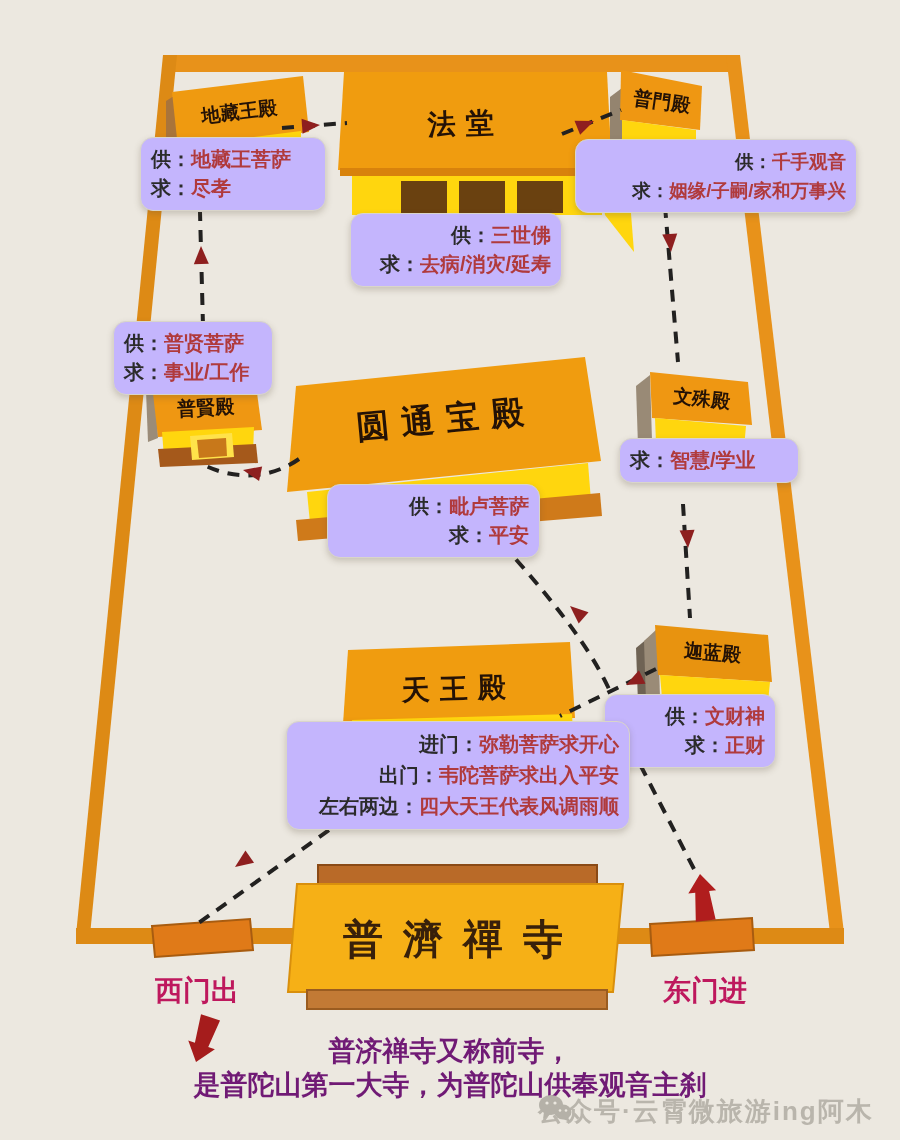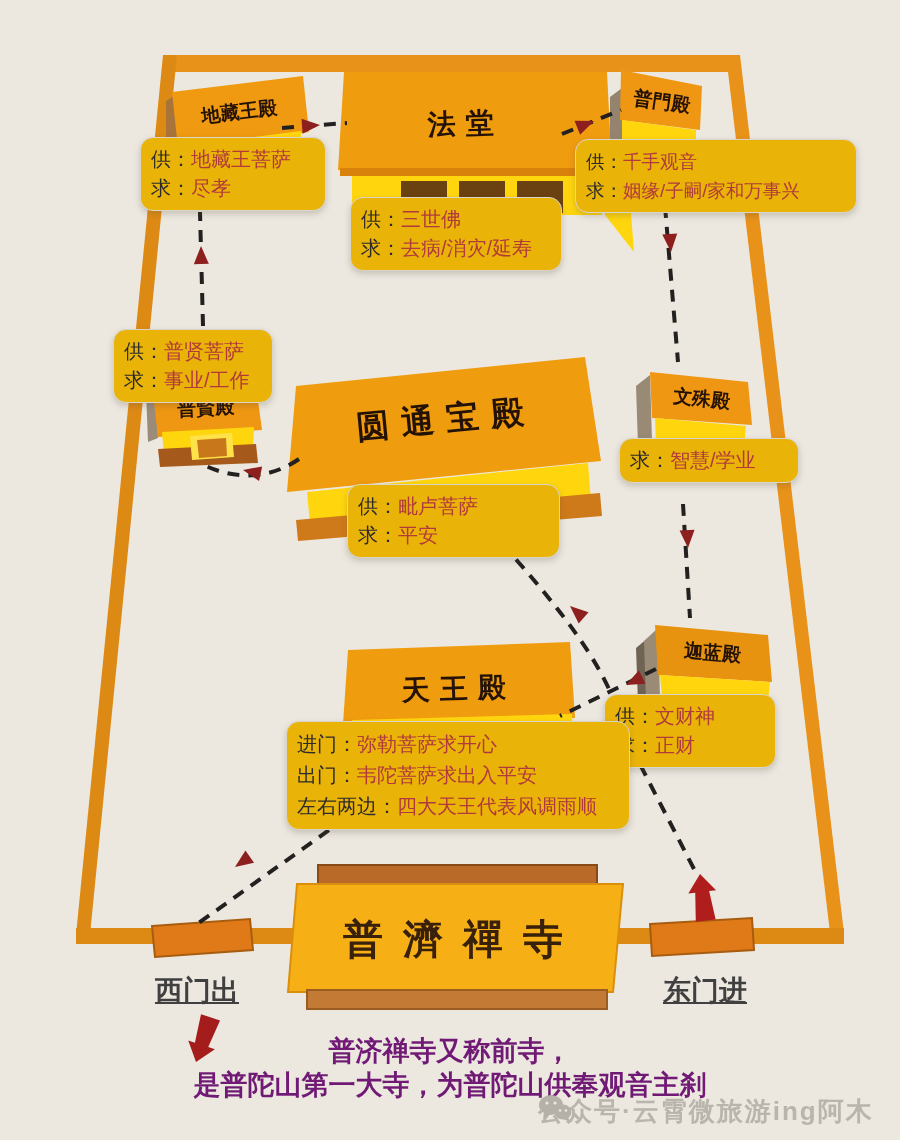--- a/index.html
+++ b/index.html
@@ -10,31 +10,31 @@
 
   
   .plq{font-family:"DejaVu Serif","Liberation Serif",serif;font-weight:700;
        fill:#241206;text-anchor:middle;}
   .plq-sm{font-size:19px;}
   .plq-md{font-size:28px;letter-spacing:10px;}
   .plq-lg{font-size:33px;letter-spacing:12px;}
   .plq-xl{font-size:40px;letter-spacing:20px;fill:#38200a;}
 
   
-  .card{position:absolute;box-sizing:border-box;background:#eab308;
+  .card{position:absolute;box-sizing:border-box;background:#c4b5fd;
         border:1px solid #d9d5ca;border-radius:13px;
         box-shadow:0 3px 6px rgba(90,80,60,.25);
-        padding:7px 10px;font-weight:400;font-size:20px;line-height:29px;
+        padding:7px 10px;font-weight:700;font-size:20px;line-height:29px;
         color:#2b2b2b;white-space:nowrap;}
-  .card.center{text-align:left;}
+  .card.center{text-align:right;}
   .card.tight{font-size:18.5px;}
   .card .val{color:#b03a3c;}
   .card .pre{color:#2b2b2b;}
 
-  .gate-label{position:absolute;font-size:28px;font-weight:700;color:#404040;text-decoration:underline;}
+  .gate-label{position:absolute;font-size:28px;font-weight:700;color:#be185d;}
 
   .footer{position:absolute;left:0;right:0;top:1034px;text-align:center;
           font-size:27px;font-weight:600;color:#701a75;line-height:34px;}
 
   .watermark{position:absolute;left:538px;top:1094px;display:flex;align-items:center;
              gap:6px;color:#b9b5ac;font-size:26px;font-weight:600;letter-spacing:2px;}
 </style>
 </head>
 <body>
 
@@ -151,36 +151,36 @@
     <polygon points="0,0 -18,14 -18,7 -47,10 -47,-10 -18,-7 -18,-14" transform="translate(700,874) rotate(-97)"></polygon>
     <polygon points="0,0 -18,14 -18,7 -47,10 -47,-10 -18,-7 -18,-14" transform="translate(196,1062) rotate(108)" fill="#a51c1c"></polygon>
   </g>
 </svg>
 
   <div class="card" style="left:140px;top:137px;width:186px;">
     <div><span class="pre">供：</span><span class="val">地藏王菩萨</span></div>
     <div><span class="pre">求：</span><span class="val">尽孝</span></div>
   </div>
 
-  <div class="card center" style="left:350px;top:197px;width:212px;">
+  <div class="card center" style="left:350px;top:213px;width:212px;">
     <div><span class="pre">供：</span><span class="val">三世佛</span></div>
     <div><span class="pre">求：</span><span class="val">去病/消灾/延寿</span></div>
   </div>
 
   <div class="card center tight" style="left:575px;top:139px;width:282px;">
     <div><span class="pre">供：</span><span class="val">千手观音</span></div>
     <div><span class="pre">求：</span><span class="val">姻缘/子嗣/家和万事兴</span></div>
   </div>
 
-  <div class="card" style="left:113px;top:321px;width:160px;margin-top:8px;">
+  <div class="card" style="left:113px;top:321px;width:160px;">
     <div><span class="pre">供：</span><span class="val">普贤菩萨</span></div>
     <div><span class="pre">求：</span><span class="val">事业/工作</span></div>
   </div>
 
-  <div class="card center" style="left:347px;top:484px;width:213px;">
+  <div class="card center" style="left:327px;top:484px;width:213px;">
     <div><span class="pre">供：</span><span class="val">毗卢菩萨</span></div>
     <div><span class="pre">求：</span><span class="val">平安</span></div>
   </div>
 
   <div class="card" style="left:619px;top:438px;width:180px;">
     <div><span class="pre">求：</span><span class="val">智慧/学业</span></div>
   </div>
 
   <div class="card center" style="left:604px;top:694px;width:172px;">
     <div><span class="pre">供：</span><span class="val">文财神</span></div>

